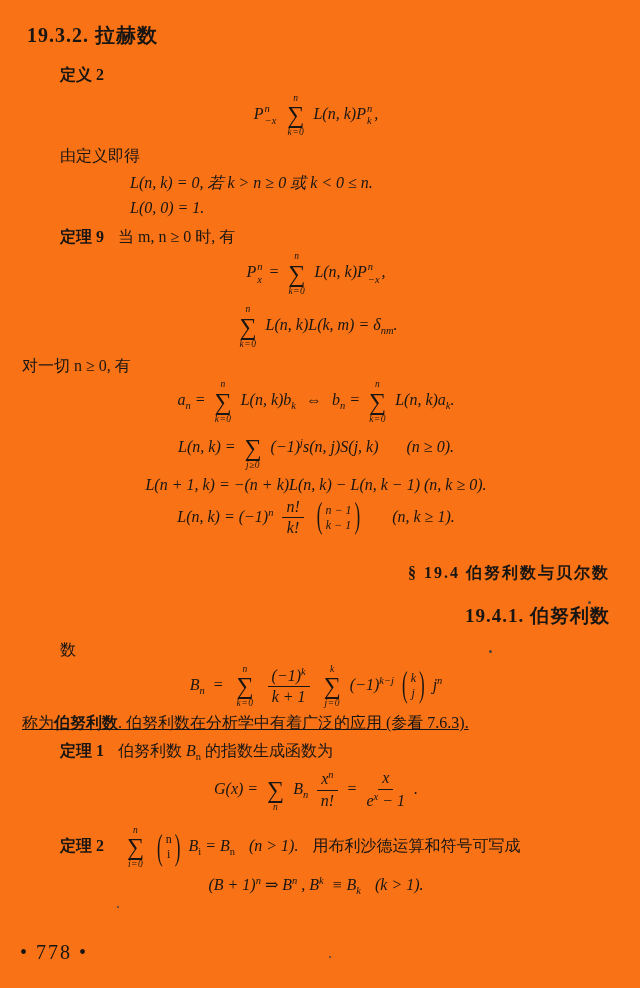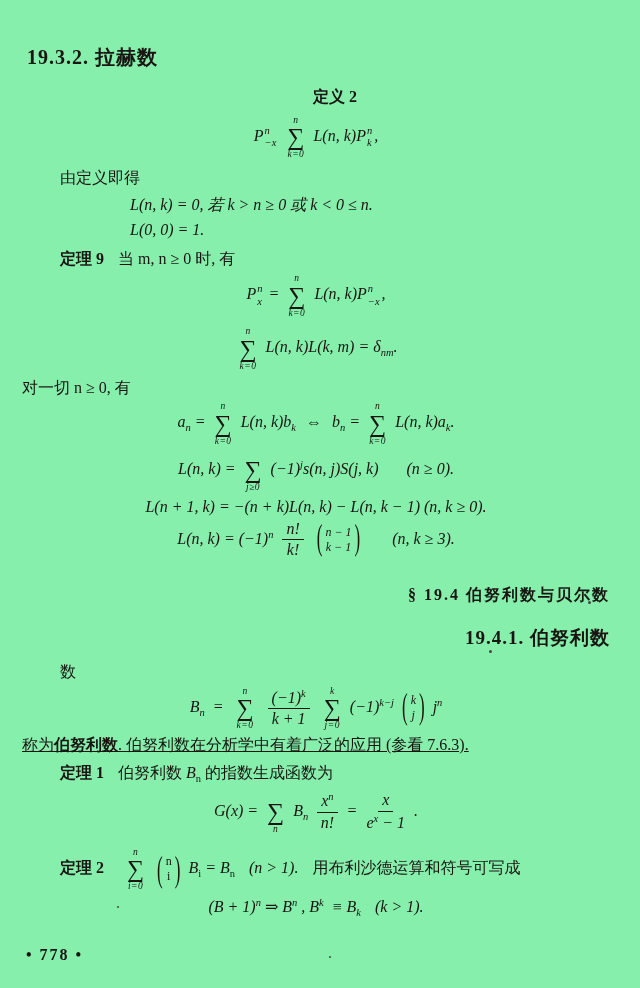--- a/index.html
+++ b/index.html
@@ -1,23 +1,23 @@
 <!DOCTYPE html>
 <html><head>
 <meta charset="utf-8">
 <style>
   * { box-sizing: border-box; }
   html, body { margin: 0; padding: 0; }
   body { width: 640px; background: #faf9f5; }
   .page {
     width: 640px; height: 988px;
-    padding: 44px 30px 0 22px;
+    padding: 22px 30px 0 22px;
     position: relative;
     color: #181512;
-    background: #86efac;
+    background: #f97316;
     font-family: "Liberation Serif", "DejaVu Serif", serif;
     font-size: 16px;
     overflow: hidden;
   }
   .h1 { font-size: 20px; font-weight: bold; margin-left: 5px; letter-spacing: 1px; }
   .h2 { font-size: 16px; font-weight: bold; text-align: right; letter-spacing: 2px; }
   .h3 { font-size: 19px; font-weight: bold; margin-left: 0; letter-spacing: 1px; }
   .line { line-height: 1.25; }
   .ind1 { margin-left: 38px; }
   .ind2 { margin-left: 108px; }
@@ -41,31 +41,31 @@
   
   .frac { display: inline-flex; flex-direction: column; align-items: center; vertical-align: middle; margin: 0 5px; }
   .num { display: block; padding: 0 4px 1px; border-bottom: 1.3px solid #181512; text-align: center; line-height: 1.15; }
   .den { display: block; padding-top: 1px; text-align: center; line-height: 1.15; }
   
   .binom { display: inline-flex; align-items: center; vertical-align: middle; margin: 0 3px; }
   .par { font-style: normal; font-size: 17px; transform: scaleY(2.05); display: inline-block; padding: 0 1px; }
   .bst { display: inline-flex; flex-direction: column; align-items: center; font-size: 12px; line-height: 1.25; padding: 0 2px; }
   .gap { display: inline-block; width: 24px; }
   .sgap { display: inline-block; width: 10px; }
-  .pageno { position: absolute; left: 26px; bottom: 24px; font-size: 16px; font-weight: bold; letter-spacing: 2px; }
+  .pageno { position: absolute; left: 20px; bottom: 24px; font-size: 20px; font-weight: normal; letter-spacing: 2px; }
   .speck { position: absolute; background: #4a4440; border-radius: 50%; }
 </style>
 </head>
 <body>
 
 <div class="page">
 
   <div class="h1">19.3.2. 拉赫数</div>
 
-  <div class="line ind1 bold" style="margin-top:16px;text-align:center;">定义 2</div>
+  <div class="line ind1 bold" style="margin-top:16px;">定义 2</div>
 
   <div class="fm" style="margin-top:8px;">
     <span class="it">P</span><span class="ss">
         <span>n</span>
         <span>−x</span>
       </span>
     <span class="sum">
         <span class="lim">n</span>
         <span class="sg">∑</span>
         <span class="lim">k=0</span>
@@ -155,21 +155,21 @@
         <span class="den">k!</span>
       </span>
     <span class="binom">
         <span class="par">(</span>
         <span class="bst">
           <span>n − 1</span>
           <span>k − 1</span>
         </span>
         <span class="par">)</span>
       </span>
-    <span class="gap"></span><span class="it">(n, k ≥ 3).</span>
+    <span class="gap"></span><span class="it">(n, k ≥ 1).</span>
   </div>
 
   <div class="h2" style="margin-top:25px;">§ 19.4  伯努利数与贝尔数</div>
 
   <div class="h3" style="margin-top:19px;text-align:right;">19.4.1. 伯努利数</div>
 
   <div class="line ind1" style="margin-top:11px;">数</div>
 
   <div class="fm" style="margin-top:4px;">
     <span class="it">B</span><span class="sub">n</span>

